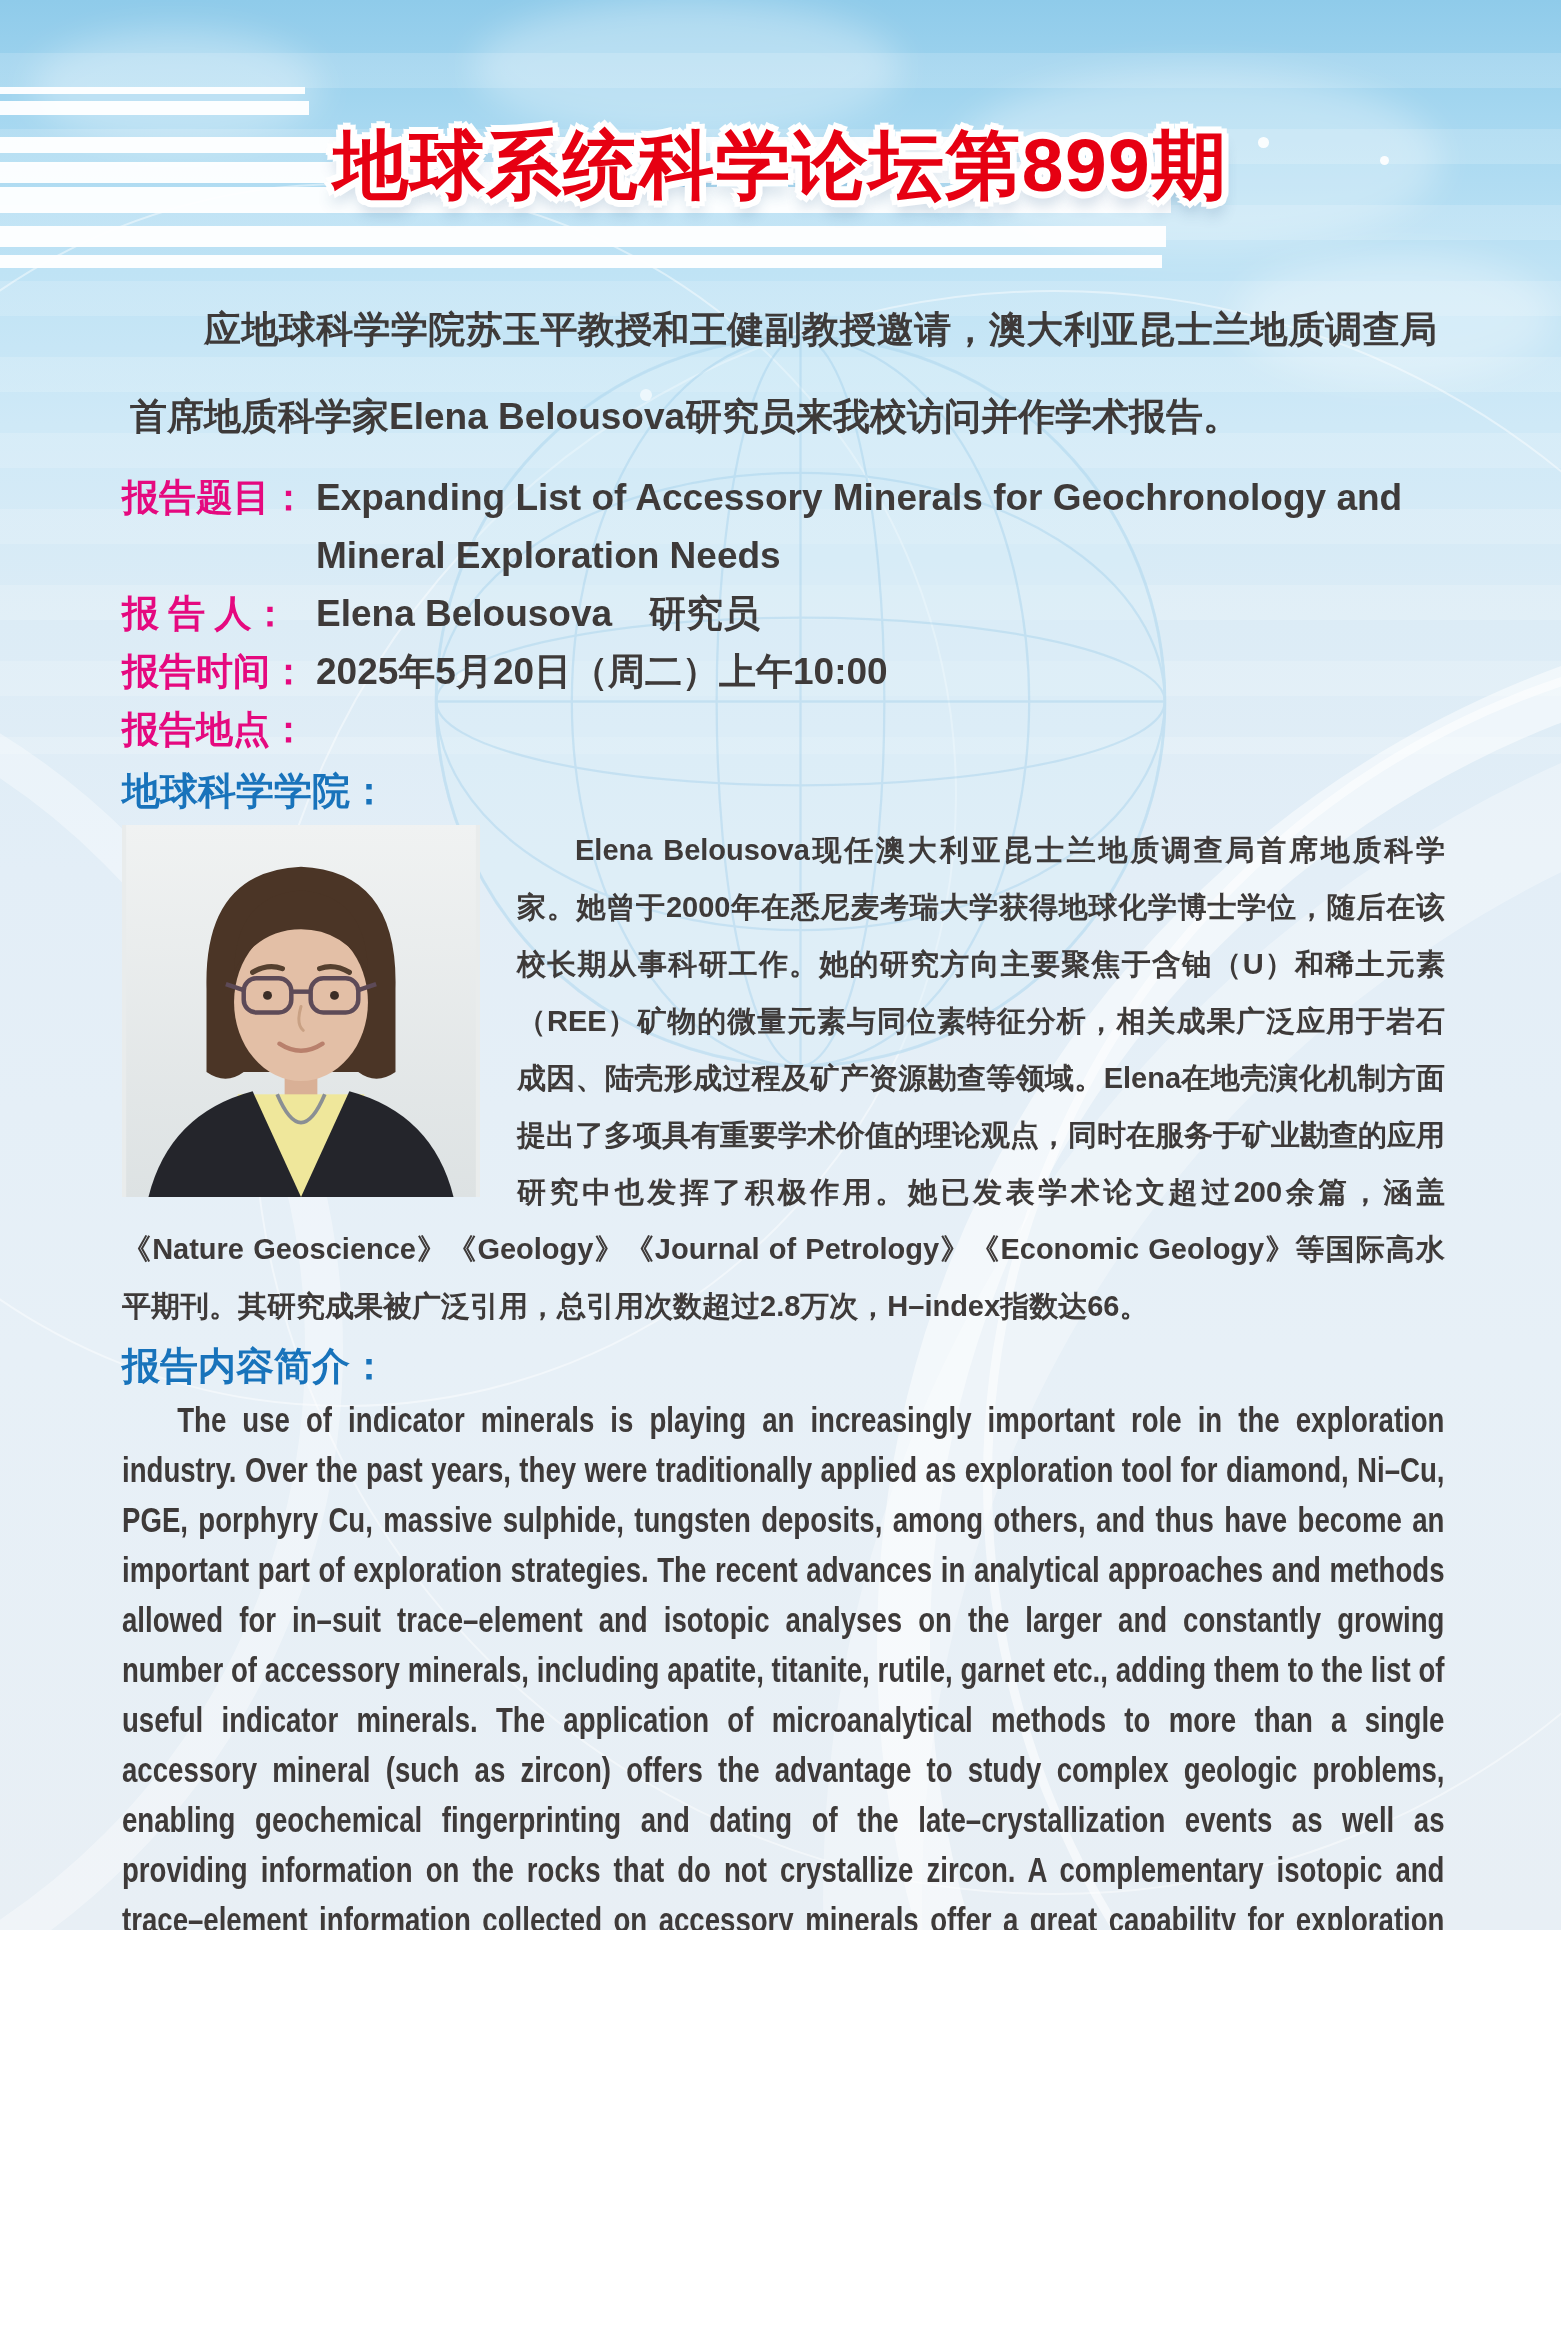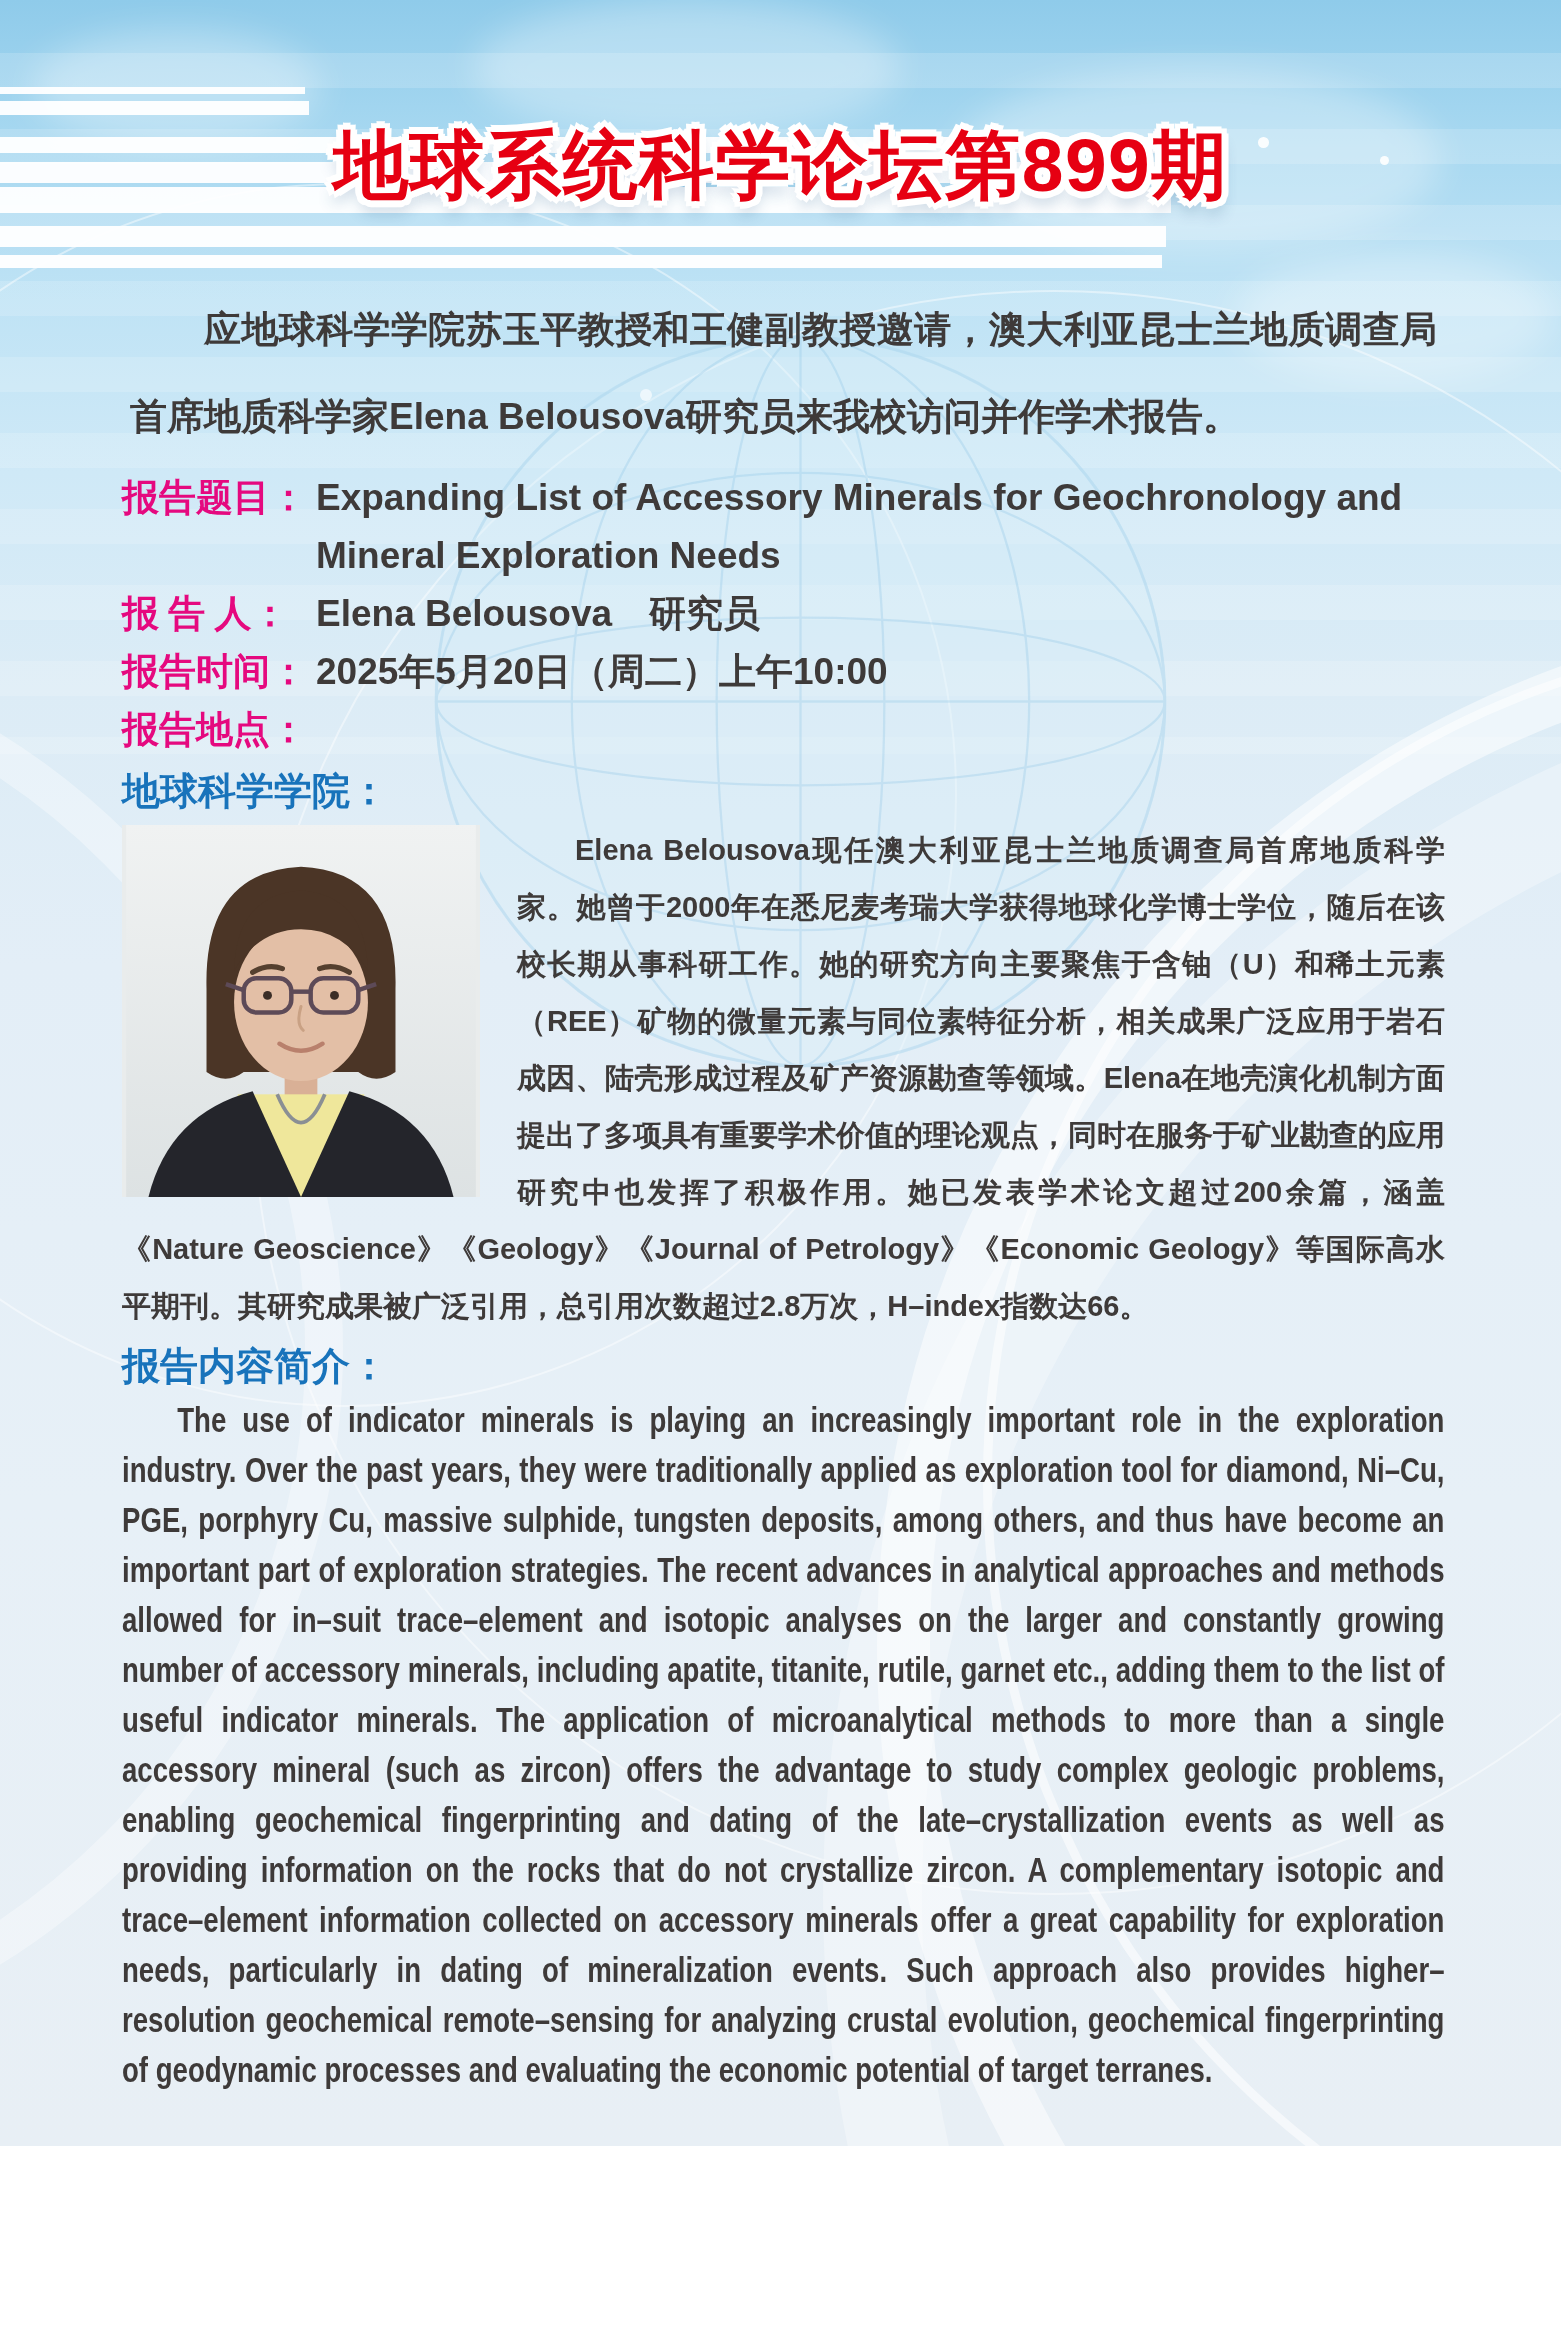--- a/index.html
+++ b/index.html
@@ -1,17 +1,17 @@
 <!DOCTYPE html>
 <html style="font-size:12.2px"><head>
 <meta charset="utf-8">
 <style>
   html,body{margin:0;padding:0;}
   body{font-family:"Liberation Sans","DejaVu Sans",sans-serif;}
-  .poster{position:relative;width:1561px;height:2146px;overflow:hidden;
+  .poster{position:relative;width:1561px;height:1930px;overflow:hidden;
     background:linear-gradient(180deg,#8fcbea 0%,#a5d7f0 6%,#bfe3f5 14%,#cfe9f7 22%,#dcecf6 32%,#e3eef7 45%,#e7f0f7 70%,#e8eff5 100%);}
   
   .decor{position:absolute;inset:0;z-index:0;}
   .bands{position:absolute;left:0;top:53px;width:100%;height:701px;
     background:repeating-linear-gradient(180deg,rgba(255,255,255,.16) 0 35px,rgba(255,255,255,0) 35px 76px);}
   .blob{position:absolute;background:rgba(255,255,255,.30);filter:blur(17px);border-radius:50%;}
   .stripe{position:absolute;left:0;background:rgba(255,255,255,.95);}
   .s1{top:87px;height:6.9px;width:305px;}
   .s2{top:101px;height:13.7px;width:309px;}
   .s3{top:137px;height:16px;width:1159px;}

